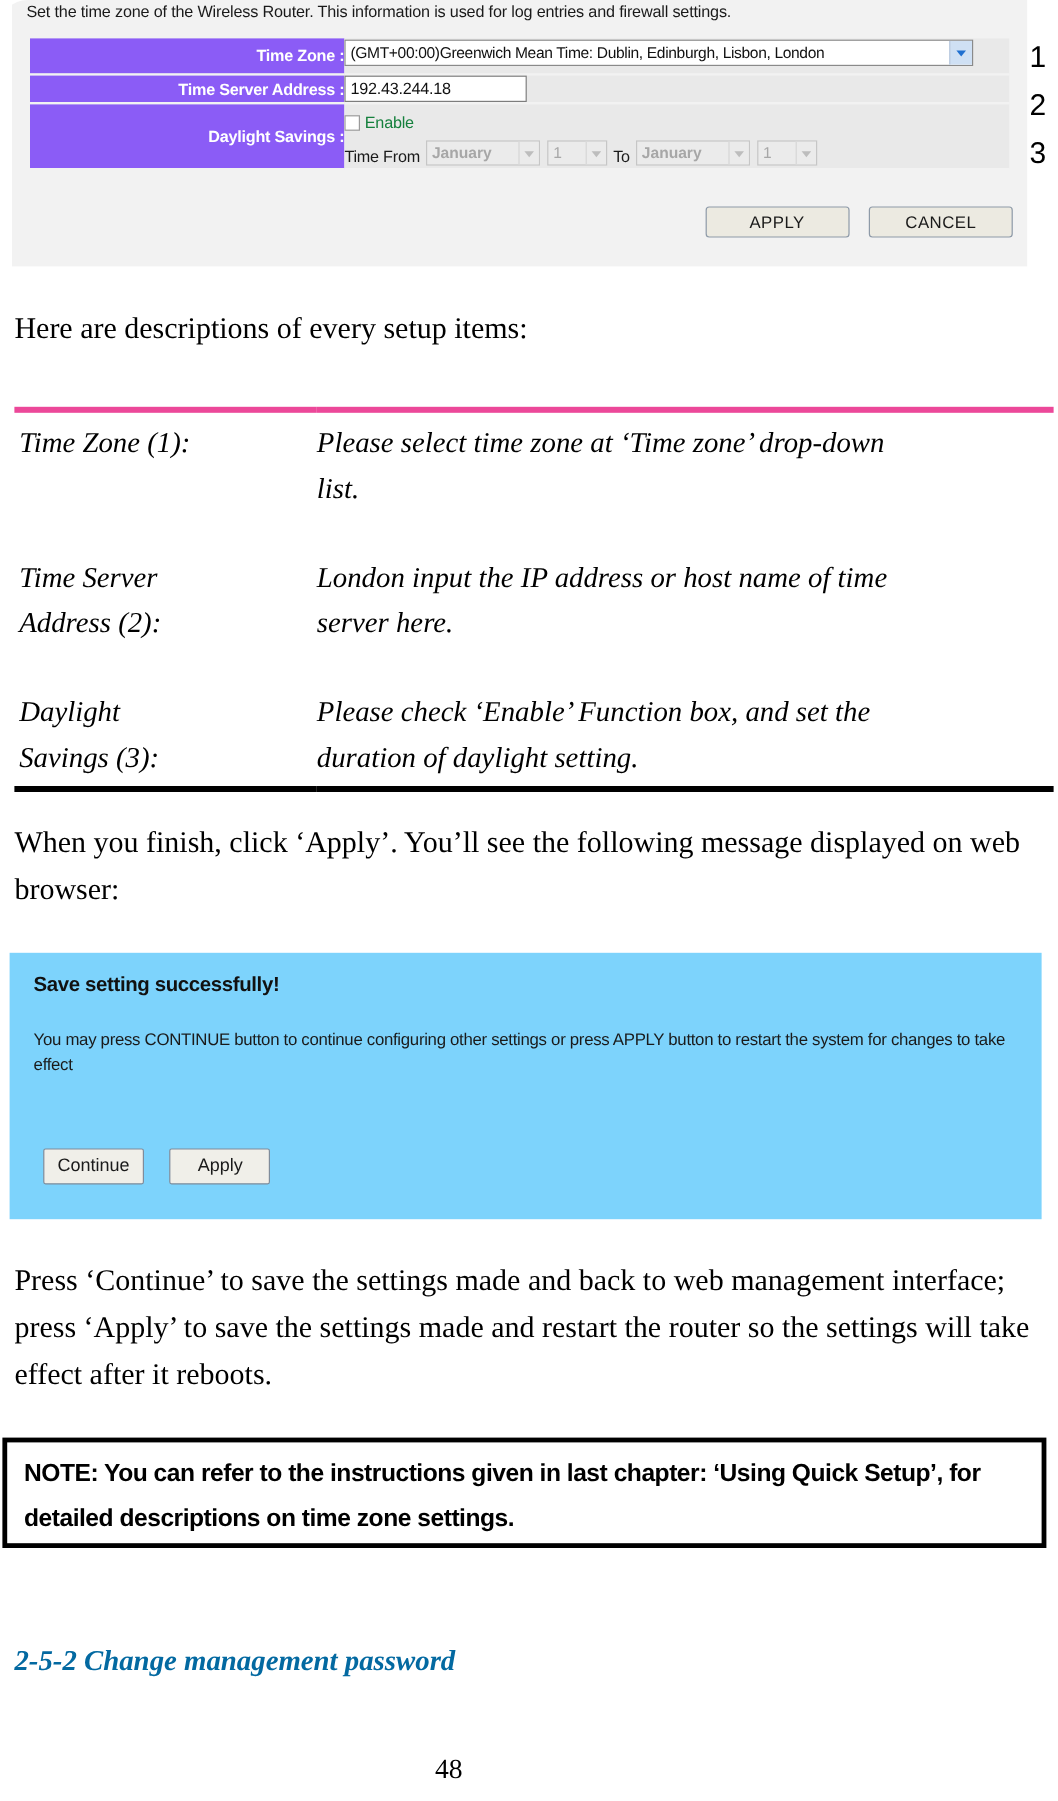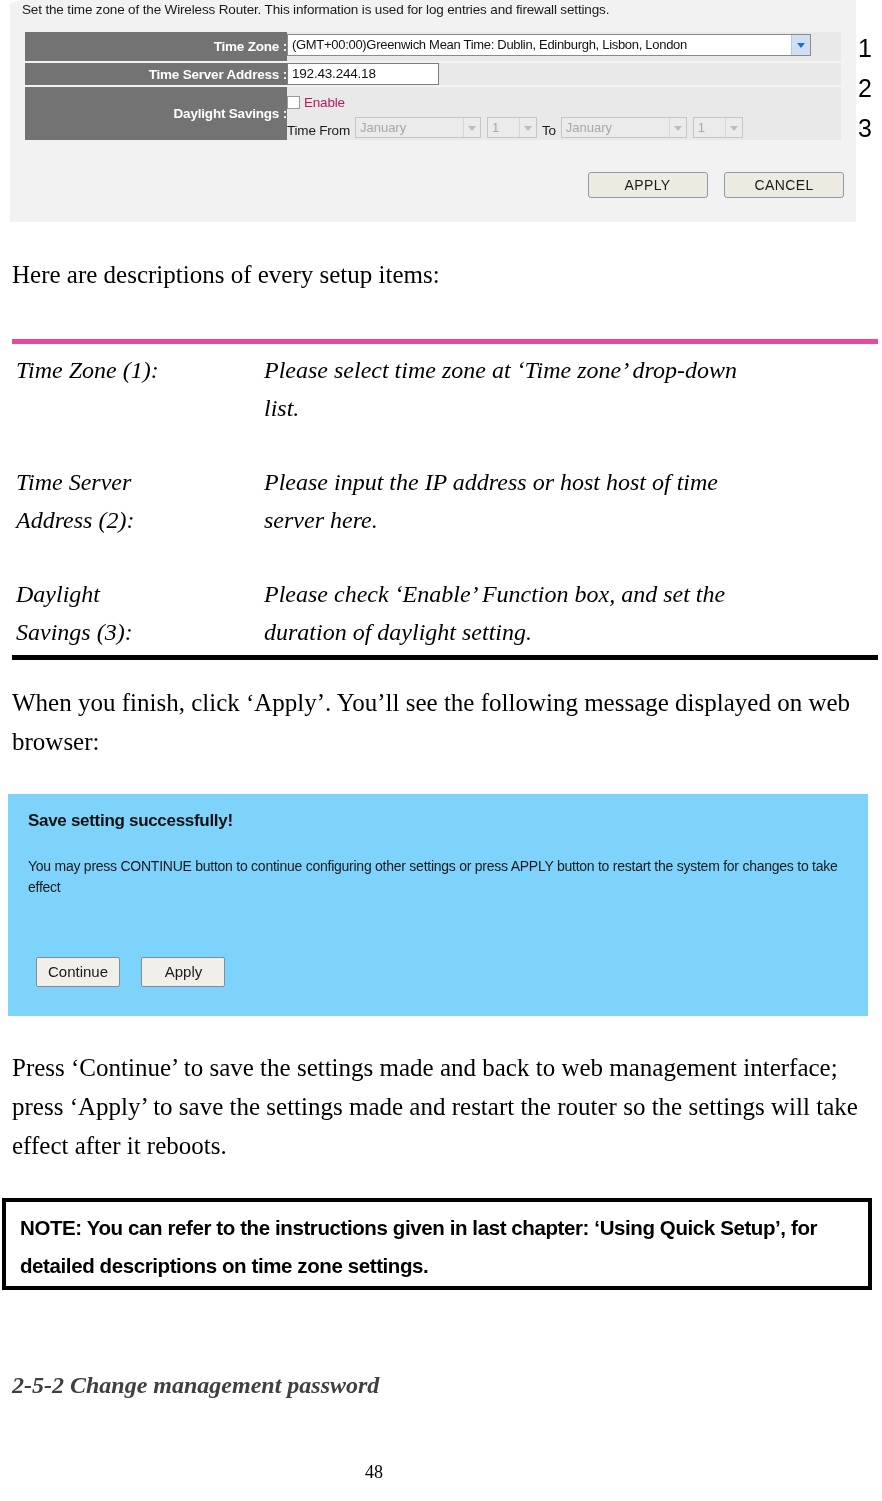--- a/index.html
+++ b/index.html
@@ -36,21 +36,21 @@
   }
   .form-table {
     position: absolute;
     left: 15px; top: 32px;
     width: 816px;
     border-collapse: collapse;
   }
   .form-table td { padding: 0; vertical-align: middle; }
   .lbl-cell {
     width: 262px;
-    background: #737373;
+    background: #8b5cf6;
     color: #ffffff;
     text-align: right;
     font-size: 13.5px;
     font-weight: bold;
     padding-right: 7px;
     border-bottom: 2px solid #f2f2f2;
     letter-spacing: -0.2px;
   }
   .val-cell {
     background: #e9e9e9;
@@ -108,37 +108,37 @@
     display: flex; align-items: flex-end;
     height: 22px; margin-top: 4px;
   }
   .chk {
     width: 13px; height: 13px;
     background: #fff;
     border: 1px solid #9a9a9a;
     display: inline-block;
     margin-right: 4px;
   }
-  .chk-label { font-size: 13.5px; color: #be185d; letter-spacing: -0.2px; }
+  .chk-label { font-size: 13.5px; color: #15803d; letter-spacing: -0.2px; }
   .ds-text { font-size: 13.5px; color: #1a1a1a; margin-right: 5px; letter-spacing: -0.2px; }
   .ds-text.to { margin-left: 5px; margin-right: 5px; }
   .select-dis {
     position: relative;
     display: inline-block;
     height: 21px;
     background: #ebebeb;
     border: 1px solid #c6c6c6;
     font-size: 13px;
     color: #a7a7a7;
     line-height: 19px;
     padding-left: 4px;
     white-space: nowrap;
     overflow: hidden;
   }
-  .select-dis.month { width: 126px; }
+  .select-dis.month { width: 95px; font-weight: bold; }
   .select-dis.day { width: 50px; }
   .select-dis .arrow-box {
     position: absolute; right: 0; top: 0;
     width: 17px; height: 19px;
     background: #ebebeb;
     border-left: 1px solid #d6d6d6;
   }
   .select-dis .arrow-box::after {
     content: "";
     position: absolute;
@@ -280,29 +280,29 @@
     letter-spacing: -0.4px;
   }
 
   .sec-heading {
     position: absolute;
     left: 12px; top: 1372px;
     font-family: "Liberation Serif", serif;
     font-style: italic;
     font-weight: bold;
     font-size: 24px;
-    color: #404040;
+    color: #0369a1;
   }
   .page-num {
     position: absolute;
     left: 0; top: 1462px;
     width: 748px;
     text-align: center;
     font-family: "Liberation Serif", serif;
-    font-size: 18px;
+    font-size: 23px;
     color: #000;
   }
 </style>
 </head>
 <body>
 
 <div class="page">
 
   <div class="shot">
 
@@ -382,21 +382,21 @@
     <tr>
       <td></td>
       <td>list.</td>
     </tr>
     <tr class="spacer">
           <td></td>
           <td></td>
         </tr>
     <tr>
       <td>Time Server</td>
-      <td>Please input the IP address or host host of time</td>
+      <td>London input the IP address or host name of time</td>
     </tr>
     <tr>
       <td>Address (2):</td>
       <td>server here.</td>
     </tr>
     <tr class="spacer">
           <td></td>
           <td></td>
         </tr>
     <tr>

